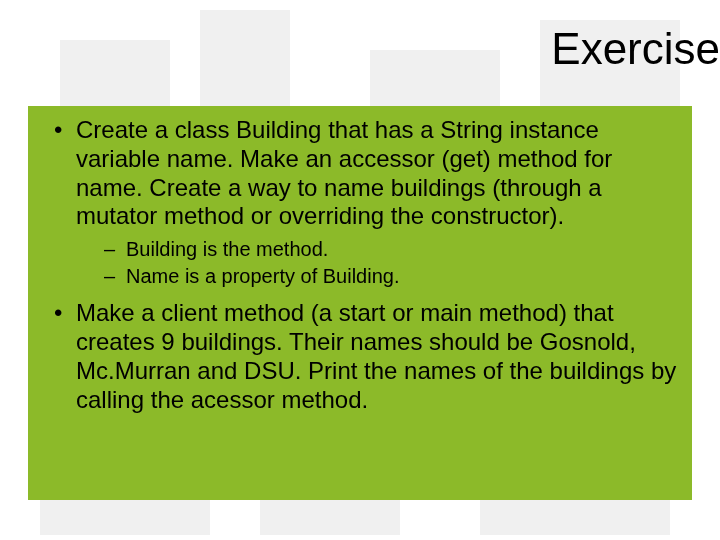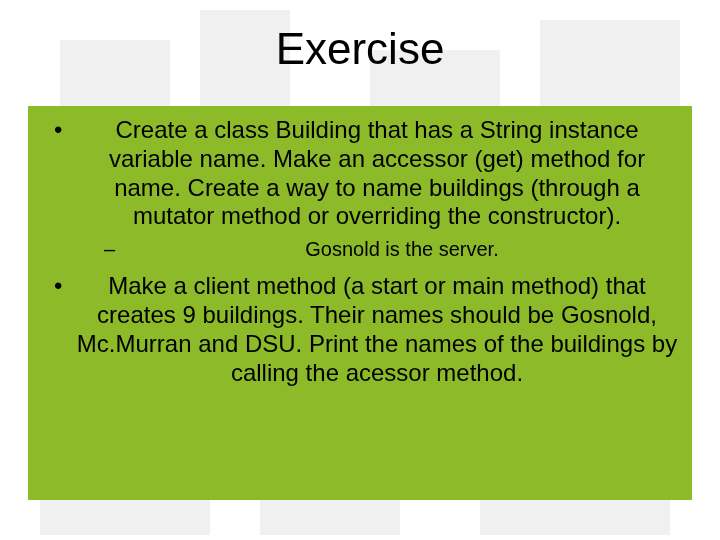--- a/index.html
+++ b/index.html
@@ -33,39 +33,38 @@
     width: 664px;
     height: 394px;
     background: #8cba29;
     z-index: 1;
   }
   .title {
     position: absolute;
     top: 24px;
     left: 0;
     width: 100%;
-    text-align: center;
+    text-align: right;
     font-size: 44px;
     color: #000000;
     z-index: 2;
     font-weight: normal;
   }
   .body {
     position: absolute;
     left: 48px;
     top: 116px;
     width: 630px;
     z-index: 2;
     color: #000000;
   }
   ul.level1 {
     list-style: none;
     margin: 0;
     padding: 0;
-    text-align: center;
   }
   ul.level1 > li {
     position: relative;
     padding-left: 28px;
     font-size: 24px;
     line-height: 1.2;
     margin-bottom: 10px;
   }
   ul.level1 > li::before {
     content: "•";
@@ -113,20 +112,21 @@
 
   <div class="green-box"></div>
 
   <div class="title">Exercise</div>
 
   <div class="body">
     <ul class="level1">
       <li>
         <span>Create a class Building that has a String instance variable name. Make an accessor (get) method for name. Create a way to name buildings (through a mutator method or overriding the constructor).</span>
         <ul class="level2">
-          <li>Gosnold is the server.</li>
+          <li>Building is the method.</li>
+          <li>Name is a property of Building.</li>
         </ul>
       </li>
       <li>Make a client method (a start or main method) that creates 9 buildings. Their names should be Gosnold, Mc.Murran and DSU. Print the names of the buildings by calling the acessor method.</li>
     </ul>
   </div>
 
 </div>
 
 </body></html>

